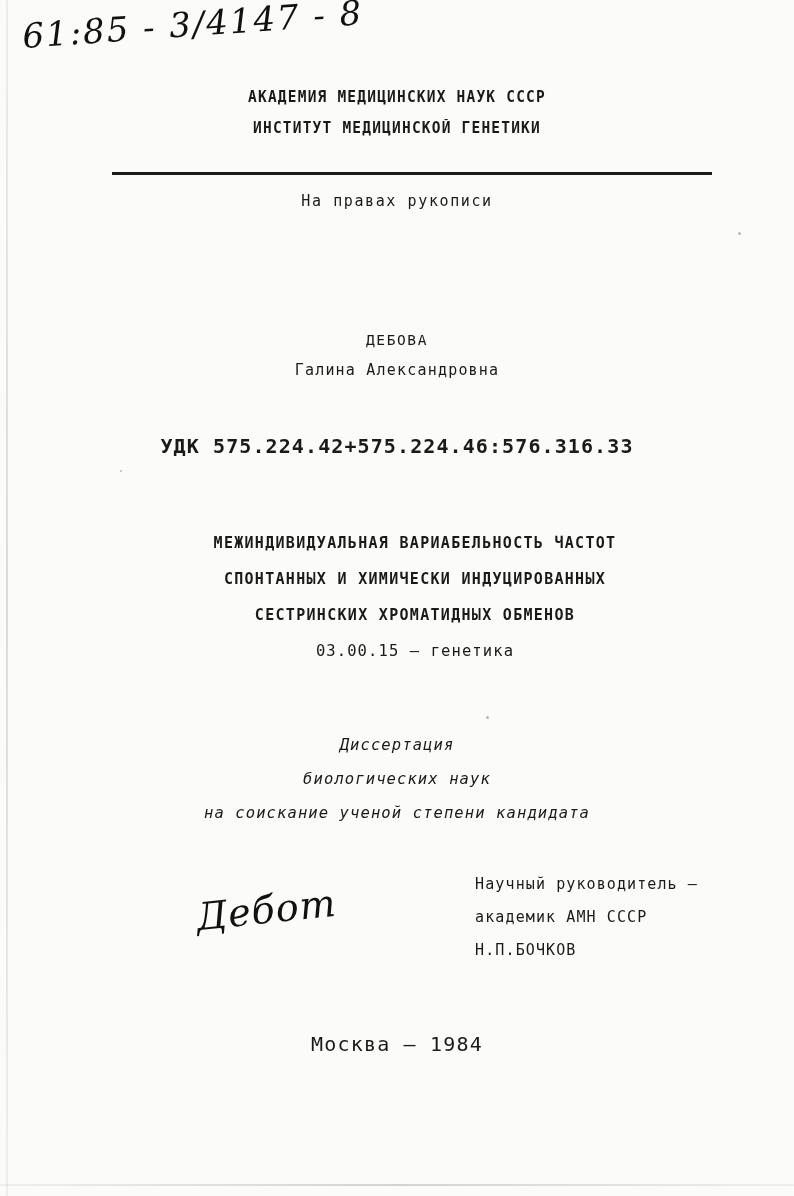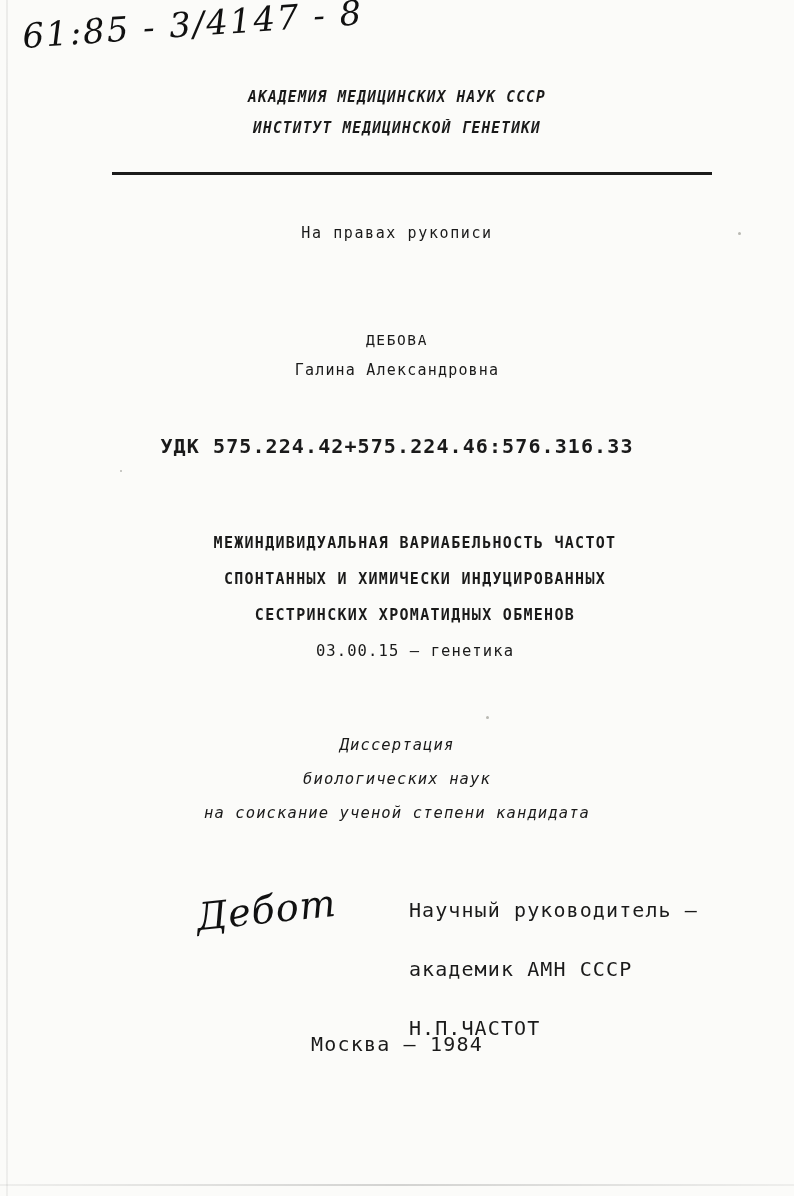--- a/index.html
+++ b/index.html
@@ -49,21 +49,20 @@
     transform: rotate(-4deg);
     white-space: nowrap;
   }
 
   .institution {
     position: absolute;
     left: 0; right: 0;
     top: 82px;
     text-align: center;
     letter-spacing: 1.2px;
-    font-style: italic;
   }
   .institution .line {
     font-size: 14.5px;
     line-height: 31px;
     font-weight: bold;
     font-family: "DejaVu Sans Mono", monospace;
     transform: scaleY(1.06);
   }
 
   .rule {
@@ -75,21 +74,20 @@
     background: #1b1b1b;
   }
 
   .manuscript-note {
     position: absolute;
     left: 0; right: 0;
     top: 192px;
     text-align: center;
     font-size: 15px;
     letter-spacing: 1.6px;
-    margin-top: 32px;
   }
 
   .author {
     position: absolute;
     left: 0; right: 0;
     top: 325px;
     text-align: center;
   }
   .author .surname {
     font-size: 14.5px;
@@ -147,24 +145,23 @@
     font-style: italic;
   }
 
   .supervisor {
     position: absolute;
     right: 96px;
     top: 868px;
     text-align: left;
   }
   .supervisor .sline {
-    font-size: 20px;
+    font-size: 15px;
     letter-spacing: 1.1px;
     line-height: 33px;
-    margin-top: 26px;
   }
 
   .signature {
     position: absolute;
     left: 196px;
     top: 888px;
     font-family: "DejaVu Serif", serif;
     font-style: italic;
     font-size: 38px;
     color: #111;
@@ -224,21 +221,21 @@
     <div class="dline">Диссертация</div>
     <div class="dline">биологических наук</div>
     <div class="dline">на соискание ученой степени кандидата</div>
   </div>
 
   <div class="signature">Дебот</div>
 
   <div class="supervisor">
     <div class="sline">Научный руководитель —</div>
     <div class="sline">академик АМН СССР</div>
-    <div class="sline">Н.П.ЧАСТОТ</div>
+    <div class="sline">Н.П.БОЧКОВ</div>
   </div>
 
   <div class="place-year">Москва — 1984</div>
 
   <div class="speck" style="left:738px; top:232px; width:3px; height:3px;"></div>
   <div class="speck" style="left:486px; top:716px; width:3px; height:3px;"></div>
   <div class="speck" style="left:120px; top:470px; width:2px; height:2px;"></div>
 
 </div>
 

